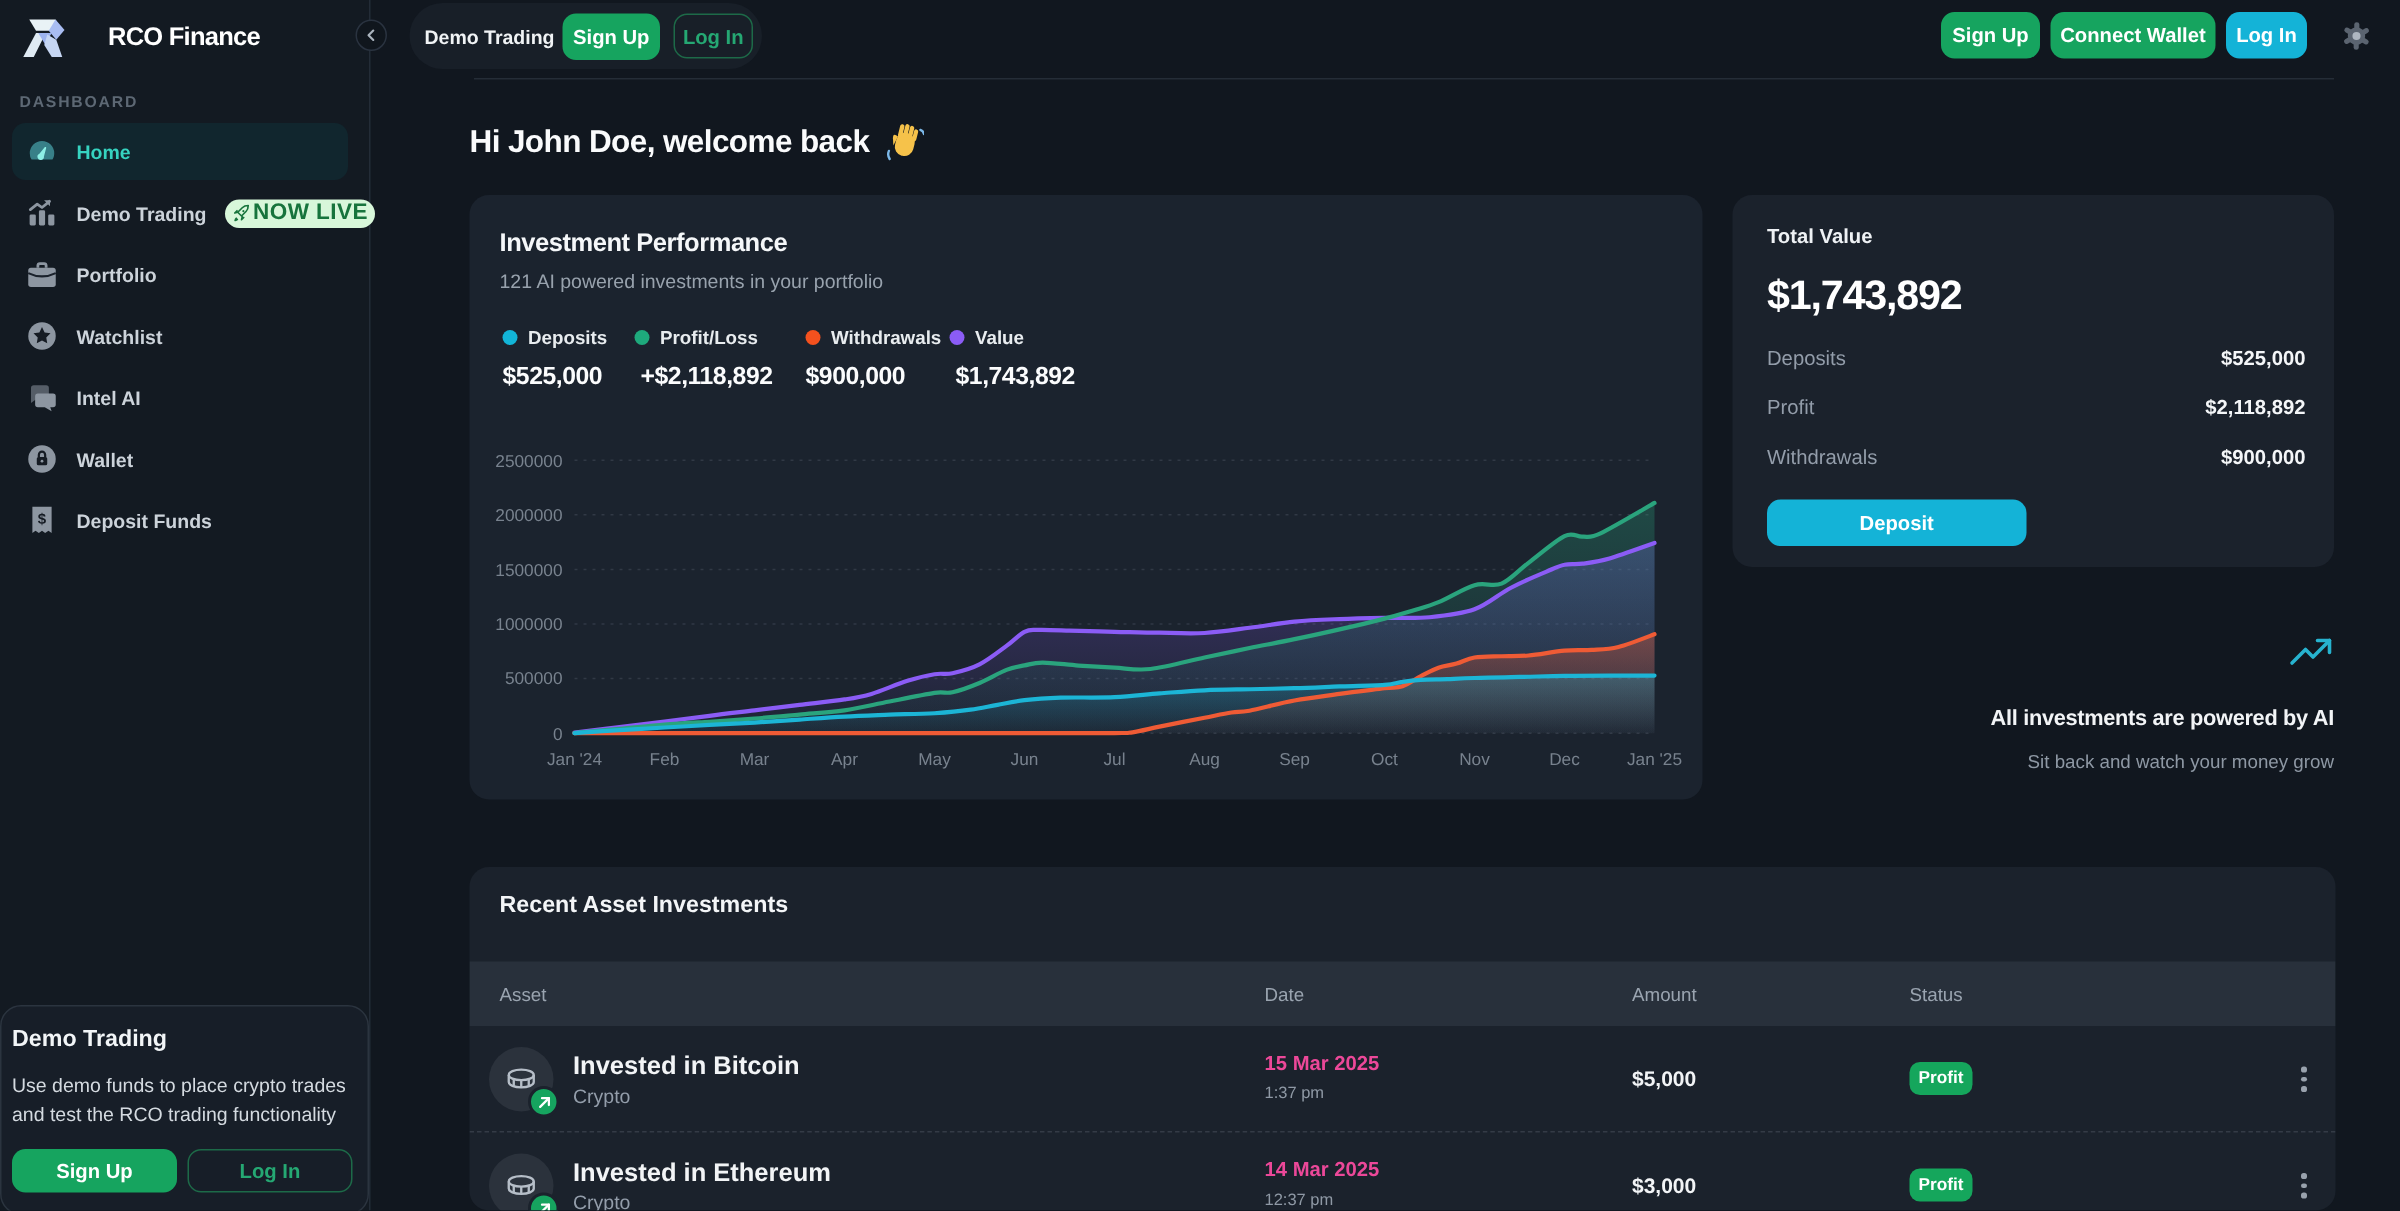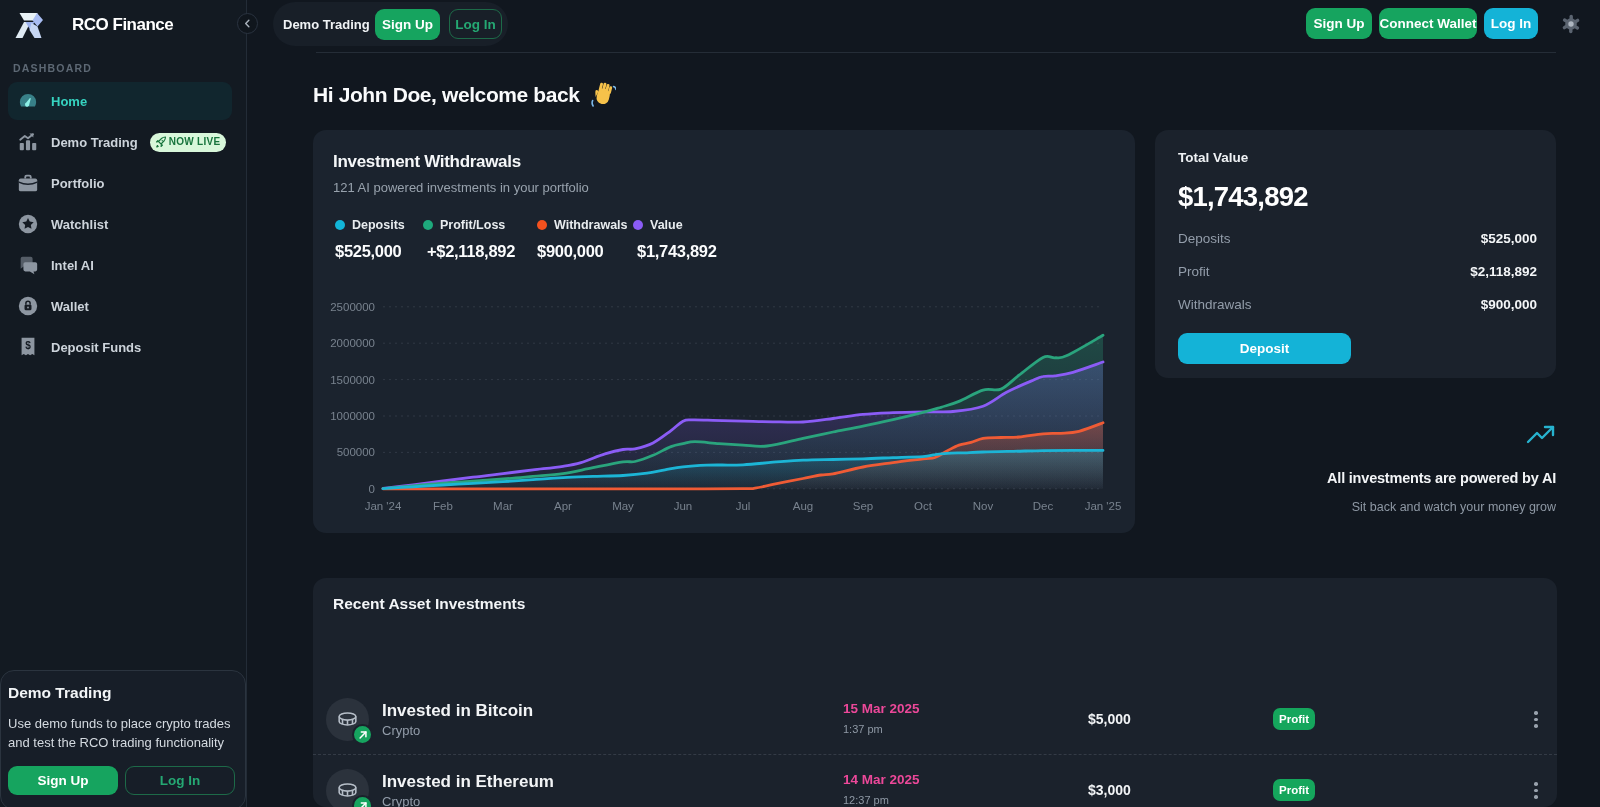--- a/index.html
+++ b/index.html
@@ -8,39 +8,39 @@
 #sidebar{position:absolute;left:0;top:0;width:247px;height:807px;background:#131a22;border-right:1px solid #232c37}
 #logo{position:absolute;left:13px;top:10px;display:flex;align-items:center;gap:28px}
 #logo .name{font-size:17px;font-weight:bold;color:#fff;letter-spacing:-0.5px}
 #collapse{position:absolute;left:237px;top:13px;width:21px;height:21px;border-radius:50%;background:#10161d;border:1px solid #2a3340;display:flex;align-items:center;justify-content:center;z-index:5}
 #dash-label{position:absolute;left:13px;top:62px;font-size:10.5px;font-weight:bold;letter-spacing:1.2px;color:#5d6874}
 .mi{position:absolute;left:8px;width:224px;height:38px;border-radius:9px;display:flex;align-items:center;padding-left:9px;gap:12px;white-space:nowrap}
 .mi .lab{font-size:13px;font-weight:bold;color:#ccd3da}
 .mi svg{flex-shrink:0}
 .mi.active{background:#11262e}
 .mi.active .lab{color:#36d3c0}
-.badge-live{display:inline-flex;align-items:center;gap:2px;background:#d8f7da;color:#17743c;font-size:10px;line-height:12px;font-weight:bold;border-radius:10px;padding:3.5px 5px;letter-spacing:.3px;margin-left:auto;margin-right:10px}
+.badge-live{display:inline-flex;align-items:center;gap:2px;background:#d8f7da;color:#17743c;font-size:15px;line-height:12px;font-weight:bold;border-radius:10px;padding:3.5px 5px;letter-spacing:.3px;margin-left:auto;margin-right:10px}
 #sb-card{position:absolute;left:0px;top:670px;width:246px;height:140px;background:#171e28;border:1px solid #2b343f;border-radius:14px;padding:13px 10px 0 7px}
 #sb-card h3{font-size:15.5px;color:#f2f5f7;margin-bottom:13px}
 #sb-card p{font-size:13px;line-height:18.5px;color:#d4dae0;margin-bottom:14px}
 .btn{display:inline-flex;align-items:center;justify-content:center;font-weight:bold;border-radius:9px;color:#fff;white-space:nowrap}
 .btn-green{background:#16a45f}
 .btn-outline{background:transparent;border:1px solid #1d6a48;color:#25a873}
 .btn-cyan{background:#14b3d7}
 #sb-card .row{display:flex;gap:7px}
 #sb-card .btn{width:111px;height:29px;font-size:13.5px}
 
 #topbar-left{position:absolute;left:273px;top:2px;width:235px;height:44px;background:#181f28;border-radius:22px;display:flex;align-items:center;padding-left:10px}
 #topbar-left .t{font-size:13px;font-weight:bold;color:#f0f3f5;width:92px;white-space:nowrap}
 #topbar-left .btn-green{width:65px;height:31px;font-size:13.5px;margin-right:9px}
 #topbar-left .btn-outline{width:53px;height:30px;font-size:13.5px}
 #topbar-right{position:absolute;right:19px;top:8px;display:flex;align-items:center;gap:7px}
 #topbar-right .btn{height:31px;font-size:13.5px}
 #topbar-right .b1{width:66px}
-#topbar-right .b2{width:98px}
+#topbar-right .b2{width:110px}
 #topbar-right .b3{width:54px}
 #topbar-right .gear{margin-left:16px;display:flex}
 #top-divider{position:absolute;left:316px;top:52px;width:1240px;height:1px;background:#252d37}
 
 h1.greet{position:absolute;left:313px;top:82px;gap:8px;font-size:21px;letter-spacing:-0.4px;white-space:nowrap;color:#fafbfc;display:flex;align-items:center;gap:10px}
 #chart-card{position:absolute;left:313px;top:130px;width:822px;height:403px;background:#1b232e;border-radius:13px}
 #chart-card .title{position:absolute;left:20px;top:22px;font-size:17px;font-weight:bold;color:#f5f7f9;letter-spacing:-0.3px}
 #chart-card .sub{position:absolute;left:20px;top:50px;font-size:13px;color:#98a2ad}
 .leg{position:absolute;top:88px;display:flex;align-items:center;gap:7px;font-size:12.5px;font-weight:bold;color:#e8ecef}
 .leg .dot{width:10px;height:10px;border-radius:50%}
@@ -190,21 +190,21 @@
         <rect x="7" y="6.5" width="12.5" height="15.5" rx="6"></rect>
         <rect x="7.3" y="1.5" width="2.9" height="9" rx="1.45"></rect>
         <rect x="10.6" y="0.6" width="2.9" height="9.5" rx="1.45"></rect>
         <rect x="13.9" y="1" width="2.9" height="9" rx="1.45"></rect>
         <rect x="17.1" y="2.6" width="2.8" height="8" rx="1.4"></rect>
         <path d="M7.6 10.2q-4-1.8-3 1.9l1.4 4.6z"></path>
       </g>
       <path d="M2.6 18.6q-1.2 2.8.5 5.4M23.6 4.6q2 .7 2.4 2.8" stroke="#7cb8e8" stroke-width="1.6" fill="none" stroke-linecap="round"></path>
     </svg></h1>
 <div id="chart-card">
-    <div class="title">Investment Withdrawals</div>
+    <div class="title">Investment Performance</div>
     <div class="sub">121 AI powered investments in your portfolio</div>
     <div class="leg" style="left:22px"><span class="dot" style="background:#12b5d8"></span>Deposits</div>
     <div class="leg" style="left:110px"><span class="dot" style="background:#1ea97c"></span>Profit/Loss</div>
     <div class="leg" style="left:224px"><span class="dot" style="background:#f4511e"></span>Withdrawals</div>
     <div class="leg" style="left:320px"><span class="dot" style="background:#8b5cf6"></span>Value</div>
     <div class="amt" style="left:22px">$525,000</div>
     <div class="amt" style="left:114px">+$2,118,892</div>
     <div class="amt" style="left:224px">$900,000</div>
     <div class="amt" style="left:324px">$1,743,892</div>
   </div>
@@ -279,20 +279,26 @@
     <div id="tv-btns">
       <span class="btn btn-cyan">Deposit</span>
     </div>
   </div>
 <div id="ai-note"><svg width="30" height="24" viewBox="0 0 30 24" fill="none" stroke="#27b3cf" stroke-width="2.4" stroke-linecap="round" stroke-linejoin="round">
       <path d="M2 19L11 10l5 5L27 4"></path>
       <path d="M19 4h8v8"></path>
     </svg><div class="t1">All investments are powered by AI</div><div class="t2">Sit back and watch your money grow</div></div>
 <div id="tbl-card">
     <div class="title">Recent Asset Investments</div>
+    <div id="tbl-head">
+      <span style="margin-left:20px">Asset</span>
+      <span style="position:absolute;left:530px">Date</span>
+      <span style="position:absolute;left:775px">Amount</span>
+      <span style="position:absolute;left:960px">Status</span>
+    </div>
     <div class="tr" style="top:106px">
       <span class="ic">
         <svg width="25" height="25" viewBox="0 0 24 24" fill="none" stroke="#b6bec8" stroke-width="1.5">
           <ellipse cx="12" cy="9.2" rx="8" ry="3.4"></ellipse>
           <path d="M4 9.2v4.6c0 1.9 3.6 3.4 8 3.4s8-1.5 8-3.4V9.2"></path>
           <path d="M7.2 12v4.2M12 12.8v4.3M16.8 12v4.2"></path>
         </svg>
       </span>
       <span class="sub-ic">
         <svg width="10" height="10" viewBox="0 0 12 12" fill="none" stroke="#fff" stroke-width="1.8" stroke-linecap="round" stroke-linejoin="round">

